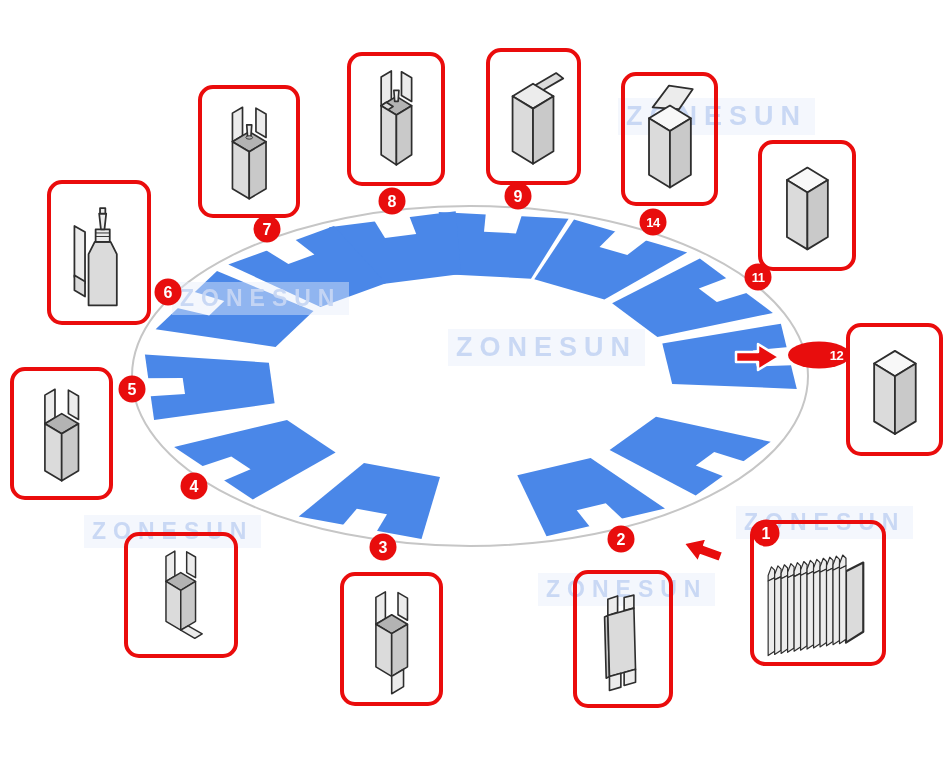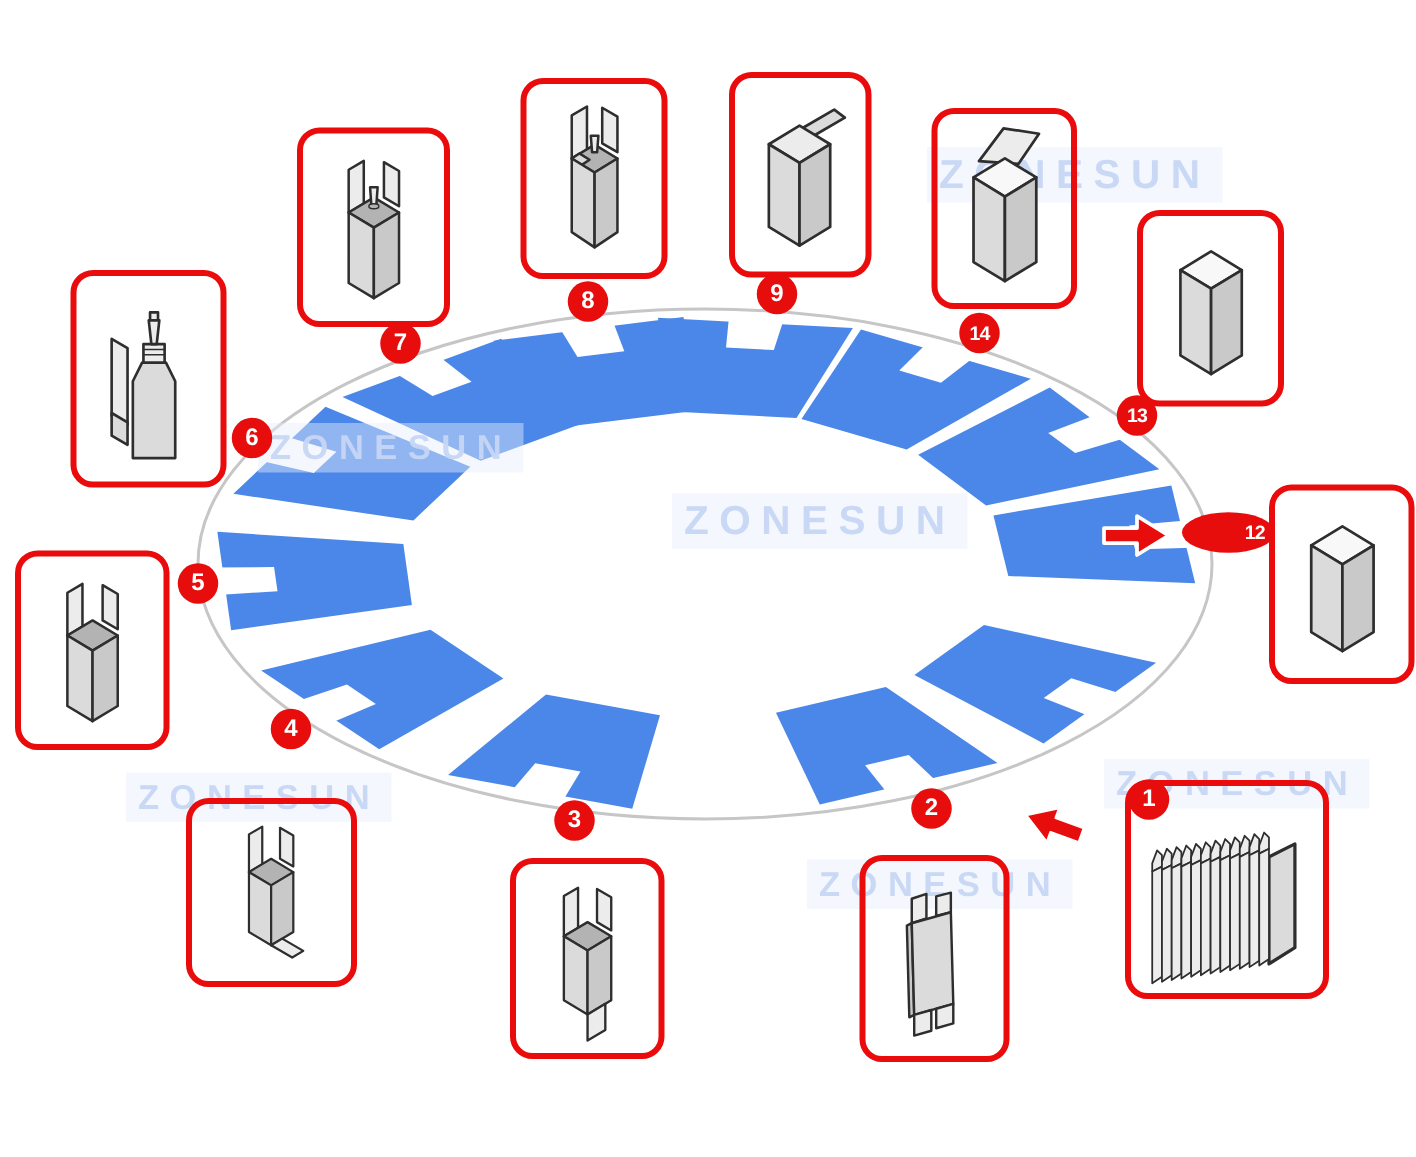--- a/index.html
+++ b/index.html
@@ -206,21 +206,21 @@
   <div class="badge" style="left:766px;top:533px;">1</div>
   <div class="badge" style="left:621px;top:539px;">2</div>
   <div class="badge" style="left:383px;top:547px;">3</div>
   <div class="badge" style="left:194px;top:486px;">4</div>
   <div class="badge" style="left:132px;top:389px;">5</div>
   <div class="badge" style="left:168px;top:292px;">6</div>
   <div class="badge" style="left:267px;top:229px;">7</div>
   <div class="badge" style="left:392px;top:201px;">8</div>
   <div class="badge" style="left:518px;top:196px;">9</div>
   <div class="badge w" style="left:653px;top:222px;">14</div>
-  <div class="badge w" style="left:758px;top:277px;">13</div>
+  <div class="badge w" style="left:758px;top:277px;">11</div>
   <div class="badge w" style="left:819px;top:355px;padding-left:35px;">12</div>
 
   <svg class="arrow" style="left:734px;top:342px;" width="48" height="30" viewBox="0 0 48 30">
     <polygon points="2,10 24,10 24,2 45,15 24,28 24,20 2,20" fill="#e80d0d" stroke="#ffffff" stroke-width="2.5" stroke-linejoin="round"></polygon>
   </svg>
   <svg class="arrow" style="left:680px;top:536px;transform:rotate(200deg);" width="44" height="28" viewBox="0 0 44 28">
     <polygon points="2,9 22,9 22,2 41,14 22,26 22,19 2,19" fill="#e80d0d" stroke="#ffffff" stroke-width="1.5" stroke-linejoin="round"></polygon>
   </svg>
 
 </div>

